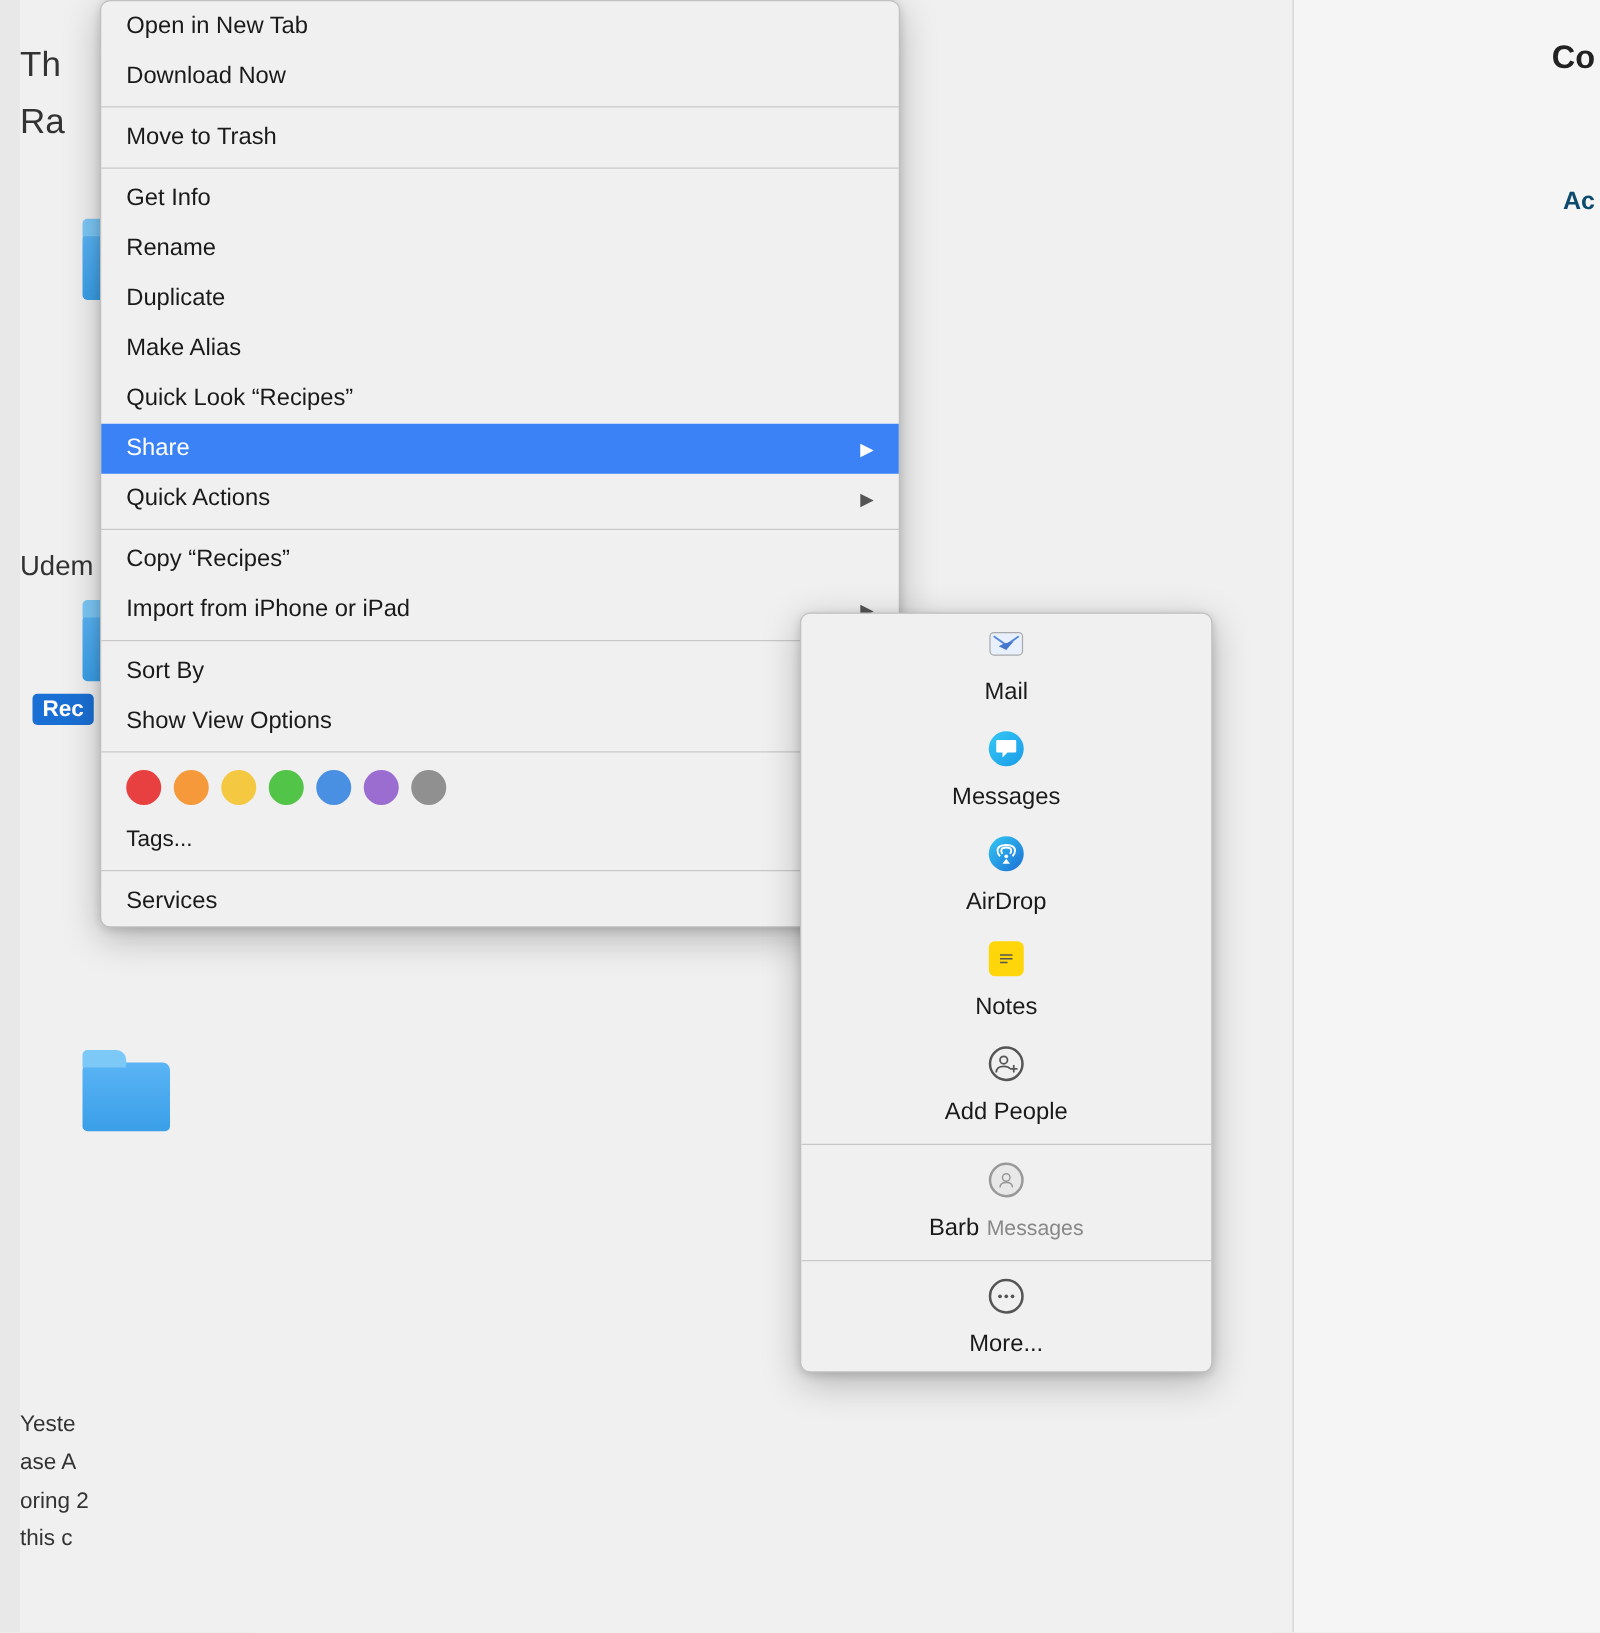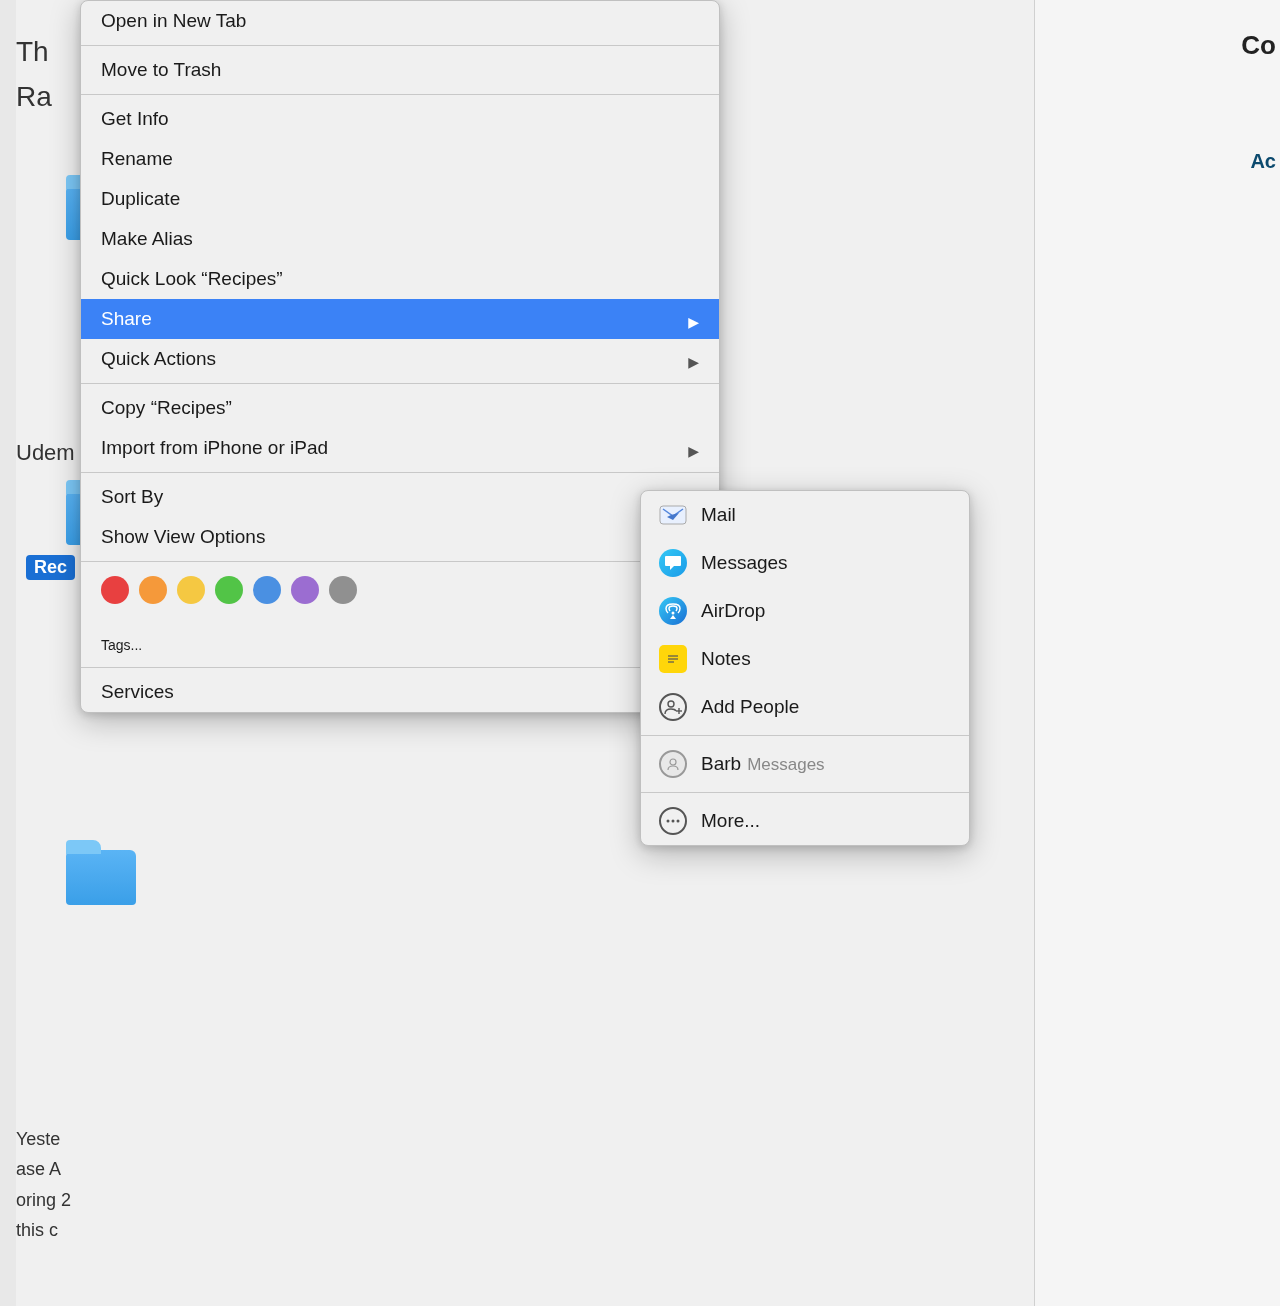--- a/index.html
+++ b/index.html
@@ -151,21 +151,21 @@
       width: 640px;
       background: #f0f0f0;
       border: 1px solid #c0c0c0;
       border-radius: 8px;
       box-shadow: 0 8px 30px rgba(0,0,0,0.25), 0 2px 8px rgba(0,0,0,0.15);
       overflow: visible;
     }
 
     .menu-item {
       display: flex;
-      align-items: flex-end;
+      align-items: center;
       justify-content: space-between;
       padding: 9px 20px;
       font-size: 19px;
       color: #1a1a1a;
       cursor: default;
       position: relative;
     }
 
     .menu-item.active {
       background: #3b82f6;
@@ -197,23 +197,23 @@
     }
 
     .tag-dot {
       width: 28px;
       height: 28px;
       border-radius: 50%;
       cursor: pointer;
     }
 
     .tags-label {
-      font-size: 14px;
+      font-size: 18px;
       color: #1a1a1a;
-      margin-top: 18px;
+      margin-top: 2px;
       padding: 5px 20px 10px;
     }
 
     
     .submenu {
       position: absolute;
       top: 490px;
       left: 640px;
       width: 330px;
       background: #f0f0f0;
@@ -224,20 +224,21 @@
     }
 
     .submenu-item {
       display: flex;
       align-items: center;
       gap: 14px;
       padding: 10px 18px;
       font-size: 19px;
       color: #1a1a1a;
       cursor: default;
+      flex-direction: column;
     }
 
     .submenu-separator {
       height: 1px;
       background: #c8c8c8;
       margin: 4px 0;
     }
 
     
     .mail-icon-wrap {
@@ -364,20 +365,23 @@
     <div class="bg-right-label">Ac</div>
   </div>
 </div>
 
 <div class="context-menu">
 
   <div class="menu-item">
     <span>Open in New Tab</span>
   </div>
 
+  <div class="menu-item">
+    <span>Download Now</span>
+  </div>
 
   <div class="menu-separator"></div>
 
   <div class="menu-item">
     <span>Move to Trash</span>
   </div>
 
   <div class="menu-separator"></div>
 
   <div class="menu-item">

